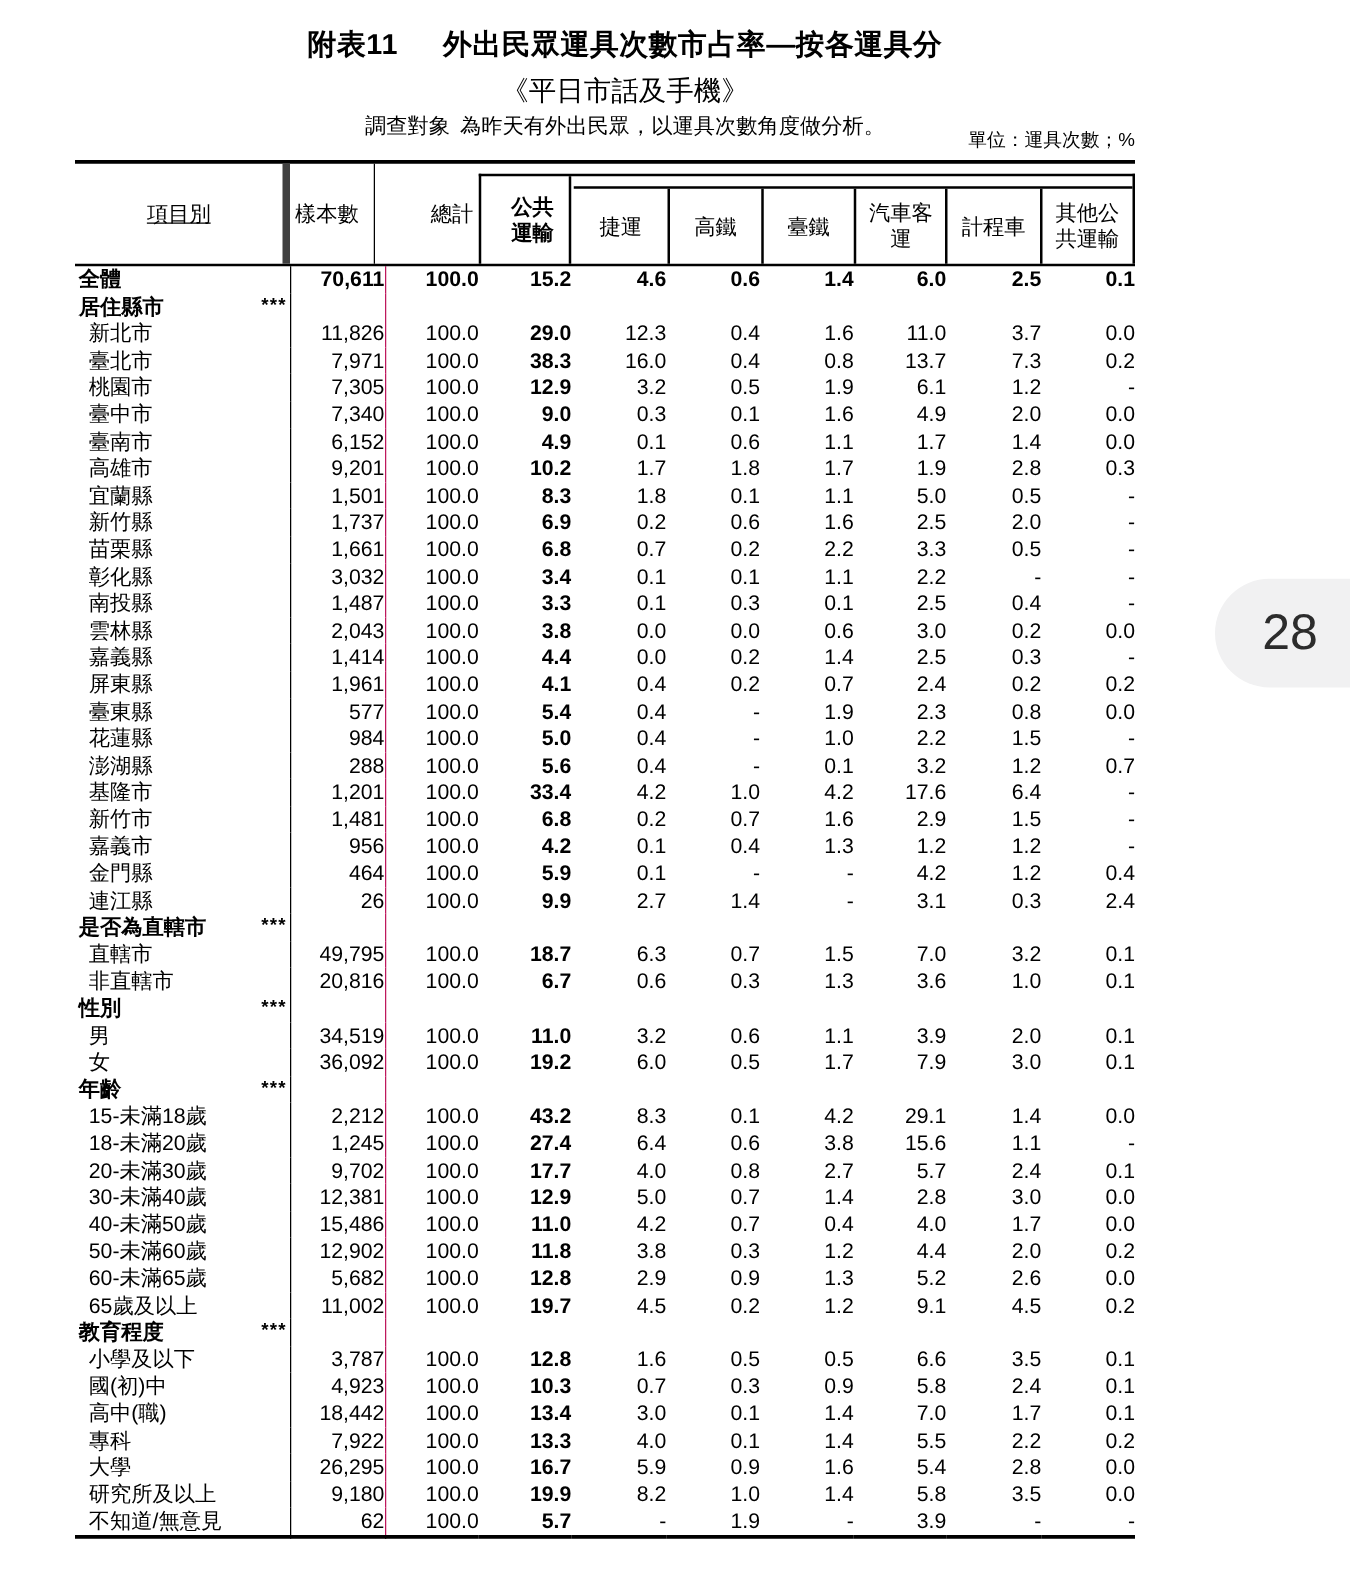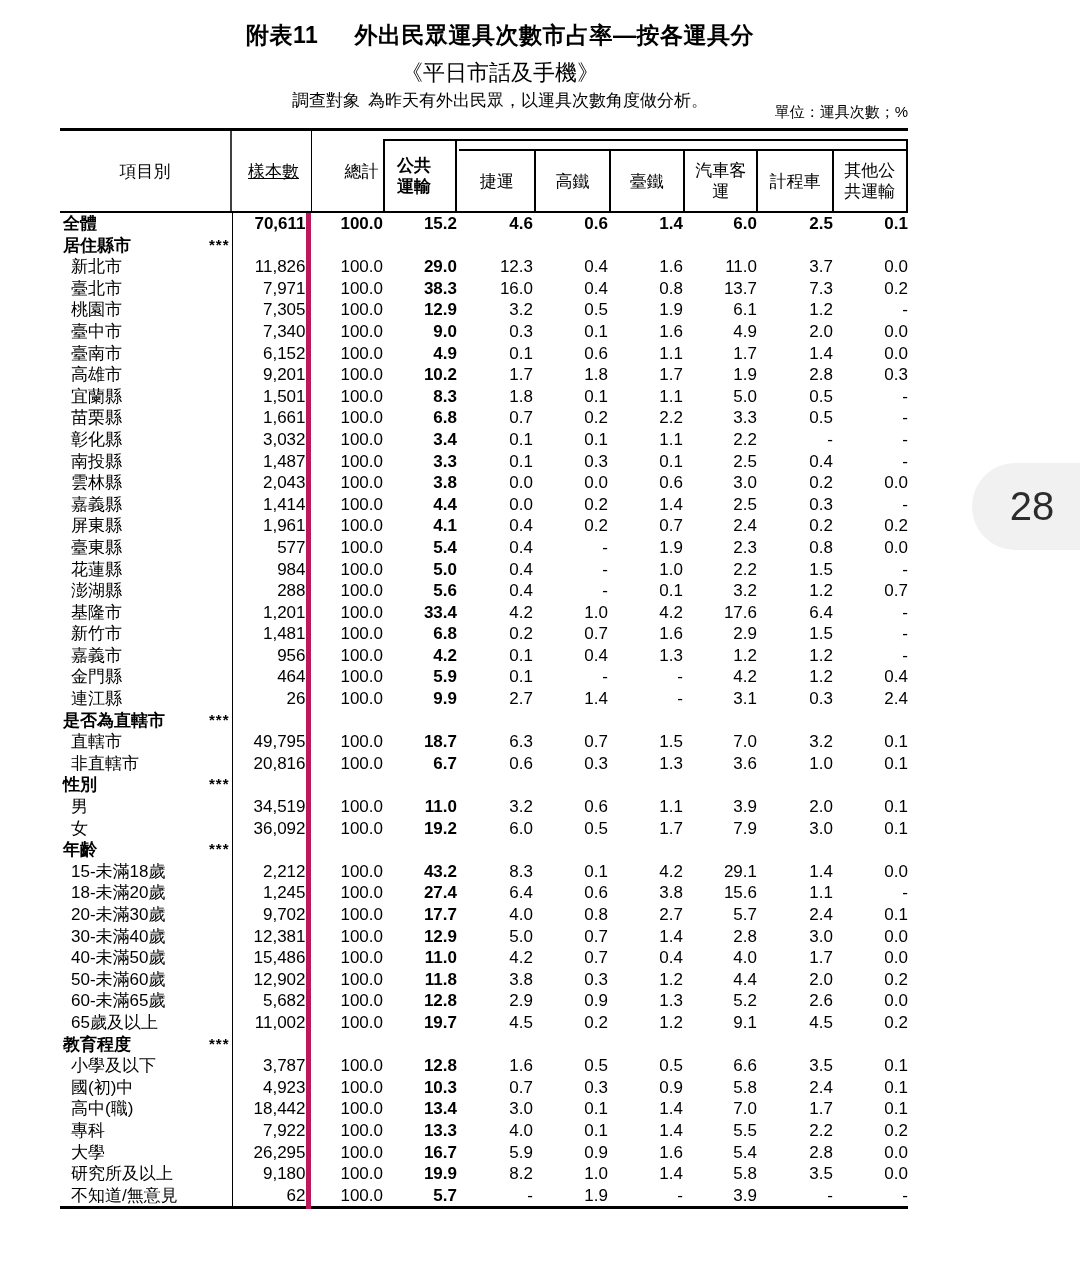--- a/index.html
+++ b/index.html
@@ -12,43 +12,43 @@
   .doc-subtitle{position:absolute;left:0;top:58px;width:1000px;text-align:center;font-size:22px;font-weight:normal;}
   .doc-note{position:absolute;left:0;top:89px;width:1000px;text-align:center;font-size:17px;}
   .doc-note .nlabel{margin-right:8px;}
   .unit-note{position:absolute;left:60px;top:103px;width:848px;text-align:right;font-size:15px;}
 
   .table-wrap{position:absolute;left:60px;top:128px;width:848px;}
 
   
   .thead{position:relative;height:85px;box-sizing:border-box;border-top:3px solid #000;border-bottom:2px solid #000;}
   .hcell{position:absolute;top:0;height:80px;display:flex;align-items:center;justify-content:center;font-size:17px;box-sizing:border-box;}
-  .h-item{left:0;width:172px;border-right:2px solid #404040;}
-  .h-sample{left:176px;width:76px;border-right:1px solid #000;text-decoration:underline;}
+  .h-item{left:0;width:172px;border-right:6px solid #404040;text-decoration:underline;}
+  .h-sample{left:164px;width:76px;border-right:1px solid #000;}
   .h-total{left:264px;width:75px;}
   .h-group{position:absolute;left:323px;top:8px;right:0;bottom:0;border:2px solid #000;border-bottom:none;box-sizing:border-box;}
   .h-pt{position:absolute;left:0;top:0;width:72px;height:100%;border-right:2px solid #000;box-sizing:border-box;
         display:flex;align-items:center;justify-content:center;font-weight:bold;font-size:17px;
-        text-align:left;line-height:21px;padding:0 12px;}
+        text-align:right;line-height:21px;padding:0 12px;}
   .h-subs{position:absolute;left:74px;right:0;top:8px;bottom:0;border-top:2px solid #000;display:grid;
           grid-template-columns:76fr 75fr 75fr 74fr 76fr 75fr;box-sizing:border-box;}
   .h-sub{display:flex;align-items:center;justify-content:center;text-align:center;font-size:17px;line-height:21px;
          padding:0 9px;box-sizing:border-box;}
   .h-sub + .h-sub{border-left:2px solid #000;}
 
   
   table.body{border-collapse:collapse;table-layout:fixed;width:848px;border-bottom:3px solid #000;}
   table.body tr{height:21.6px;}
   table.body td{padding:0;line-height:21.6px;font-size:17px;white-space:nowrap;overflow:hidden;}
   td.c-label{border-right:1px solid #000;text-align:left;}
   td.c-label .row-label{padding-left:3px;}
   tr.data td.c-label .row-label{padding-left:11px;}
   .stars{float:right;font-size:15px;letter-spacing:1px;margin-right:2px;position:relative;top:-1px;}
   td.c-num{text-align:right;padding-right:14px;}
-  td.col0{padding-right:4px;border-right:5px solid #be185d;}
+  td.col0{padding-right:4px;border-right:1px solid #be185d;}
   td.dash{padding-right:25px;}
   tr.total td{font-weight:bold;}
   tr.section td.c-label{font-weight:bold;}
   td.col2{font-weight:bold;}
 
   
   .page-pill{position:absolute;left:972px;top:463px;width:120px;height:87px;background:#f1f1f2;
              border-radius:44px 0 0 44px;display:flex;align-items:center;justify-content:center;
              font-size:40px;color:#2c2c2c;}
 </style>
@@ -196,20 +196,32 @@
           <td class="c-num col1">100.0</td>
           <td class="c-num col2">8.3</td>
           <td class="c-num col3">1.8</td>
           <td class="c-num col4">0.1</td>
           <td class="c-num col5">1.1</td>
           <td class="c-num col6">5.0</td>
           <td class="c-num col7">0.5</td>
           <td class="c-num col8 dash">-</td>
         </tr>
         <tr class="data">
+          <td class="c-label"><span class="row-label">新竹縣</span></td>
+          <td class="c-num col0">1,737</td>
+          <td class="c-num col1">100.0</td>
+          <td class="c-num col2">6.9</td>
+          <td class="c-num col3">0.2</td>
+          <td class="c-num col4">0.6</td>
+          <td class="c-num col5">1.6</td>
+          <td class="c-num col6">2.5</td>
+          <td class="c-num col7">2.0</td>
+          <td class="c-num col8 dash">-</td>
+        </tr>
+        <tr class="data">
           <td class="c-label"><span class="row-label">苗栗縣</span></td>
           <td class="c-num col0">1,661</td>
           <td class="c-num col1">100.0</td>
           <td class="c-num col2">6.8</td>
           <td class="c-num col3">0.7</td>
           <td class="c-num col4">0.2</td>
           <td class="c-num col5">2.2</td>
           <td class="c-num col6">3.3</td>
           <td class="c-num col7">0.5</td>
           <td class="c-num col8 dash">-</td>

